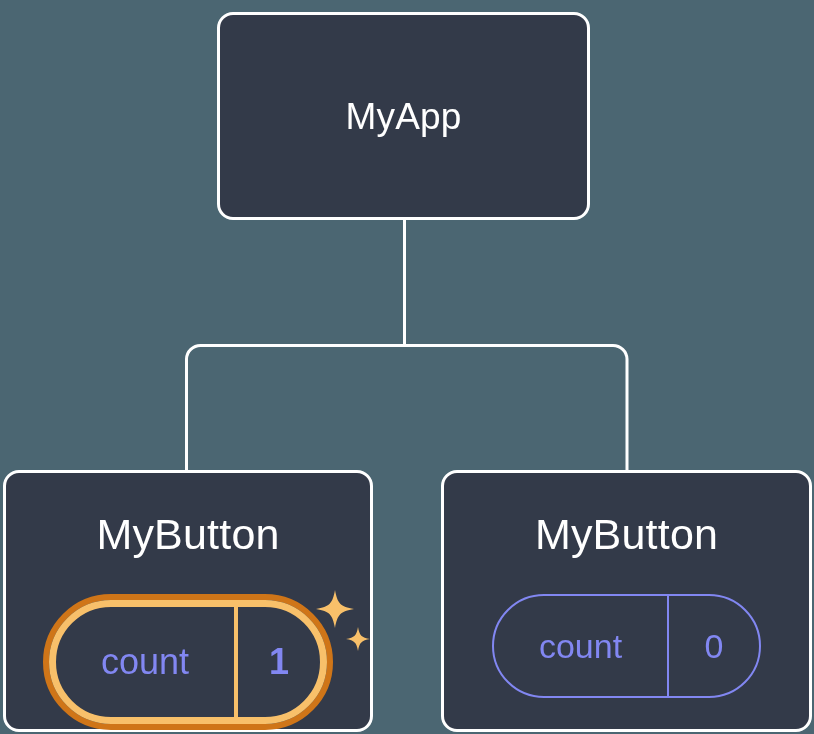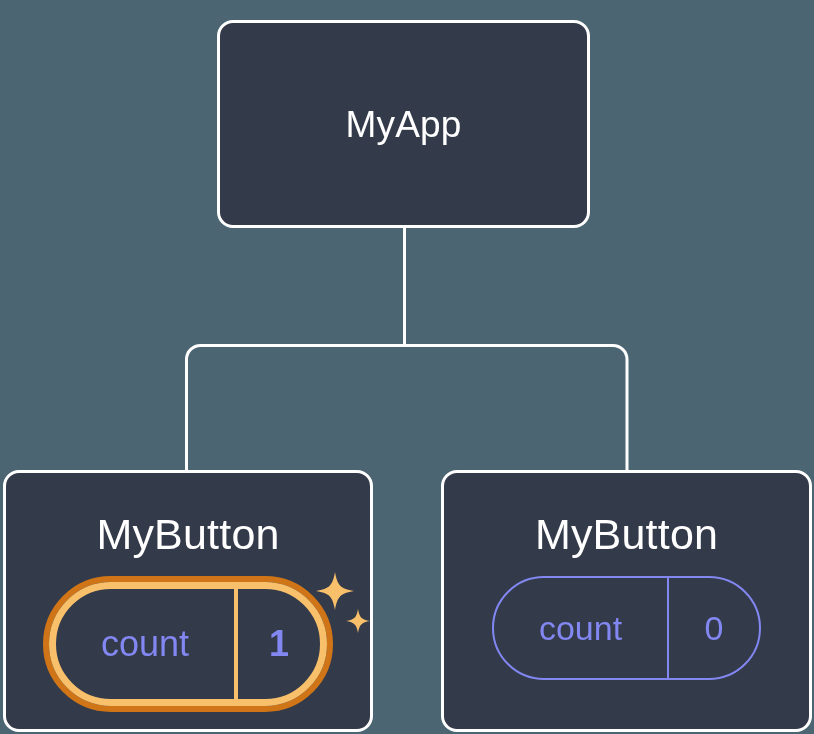--- a/index.html
+++ b/index.html
@@ -33,21 +33,21 @@
     box-sizing: border-box;
     background: #333a49;
     border: 3px solid #ffffff;
     border-radius: 16px;
     display: flex;
     flex-direction: column;
     align-items: center;
   }
   .node-root {
     left: 217px;
-    top: 20px;
+    top: 12px;
     width: 373px;
     height: 208px;
     justify-content: center;
   }
   .node-left {
     left: 3px;
     top: 470px;
     width: 370px;
     height: 262px;
     padding-top: 40px;
@@ -68,21 +68,21 @@
     line-height: 1;
     white-space: nowrap;
   }
   .node-root .node-title {
     font-size: 37px;
   }
 
   
   .pill-wrap {
     position: relative;
-    margin-top: 20px;
+    margin-top: 38px;
   }
 
   .pill {
     box-sizing: border-box;
     display: flex;
     align-items: stretch;
     border-radius: 999px;
     background: transparent;
   }
 

